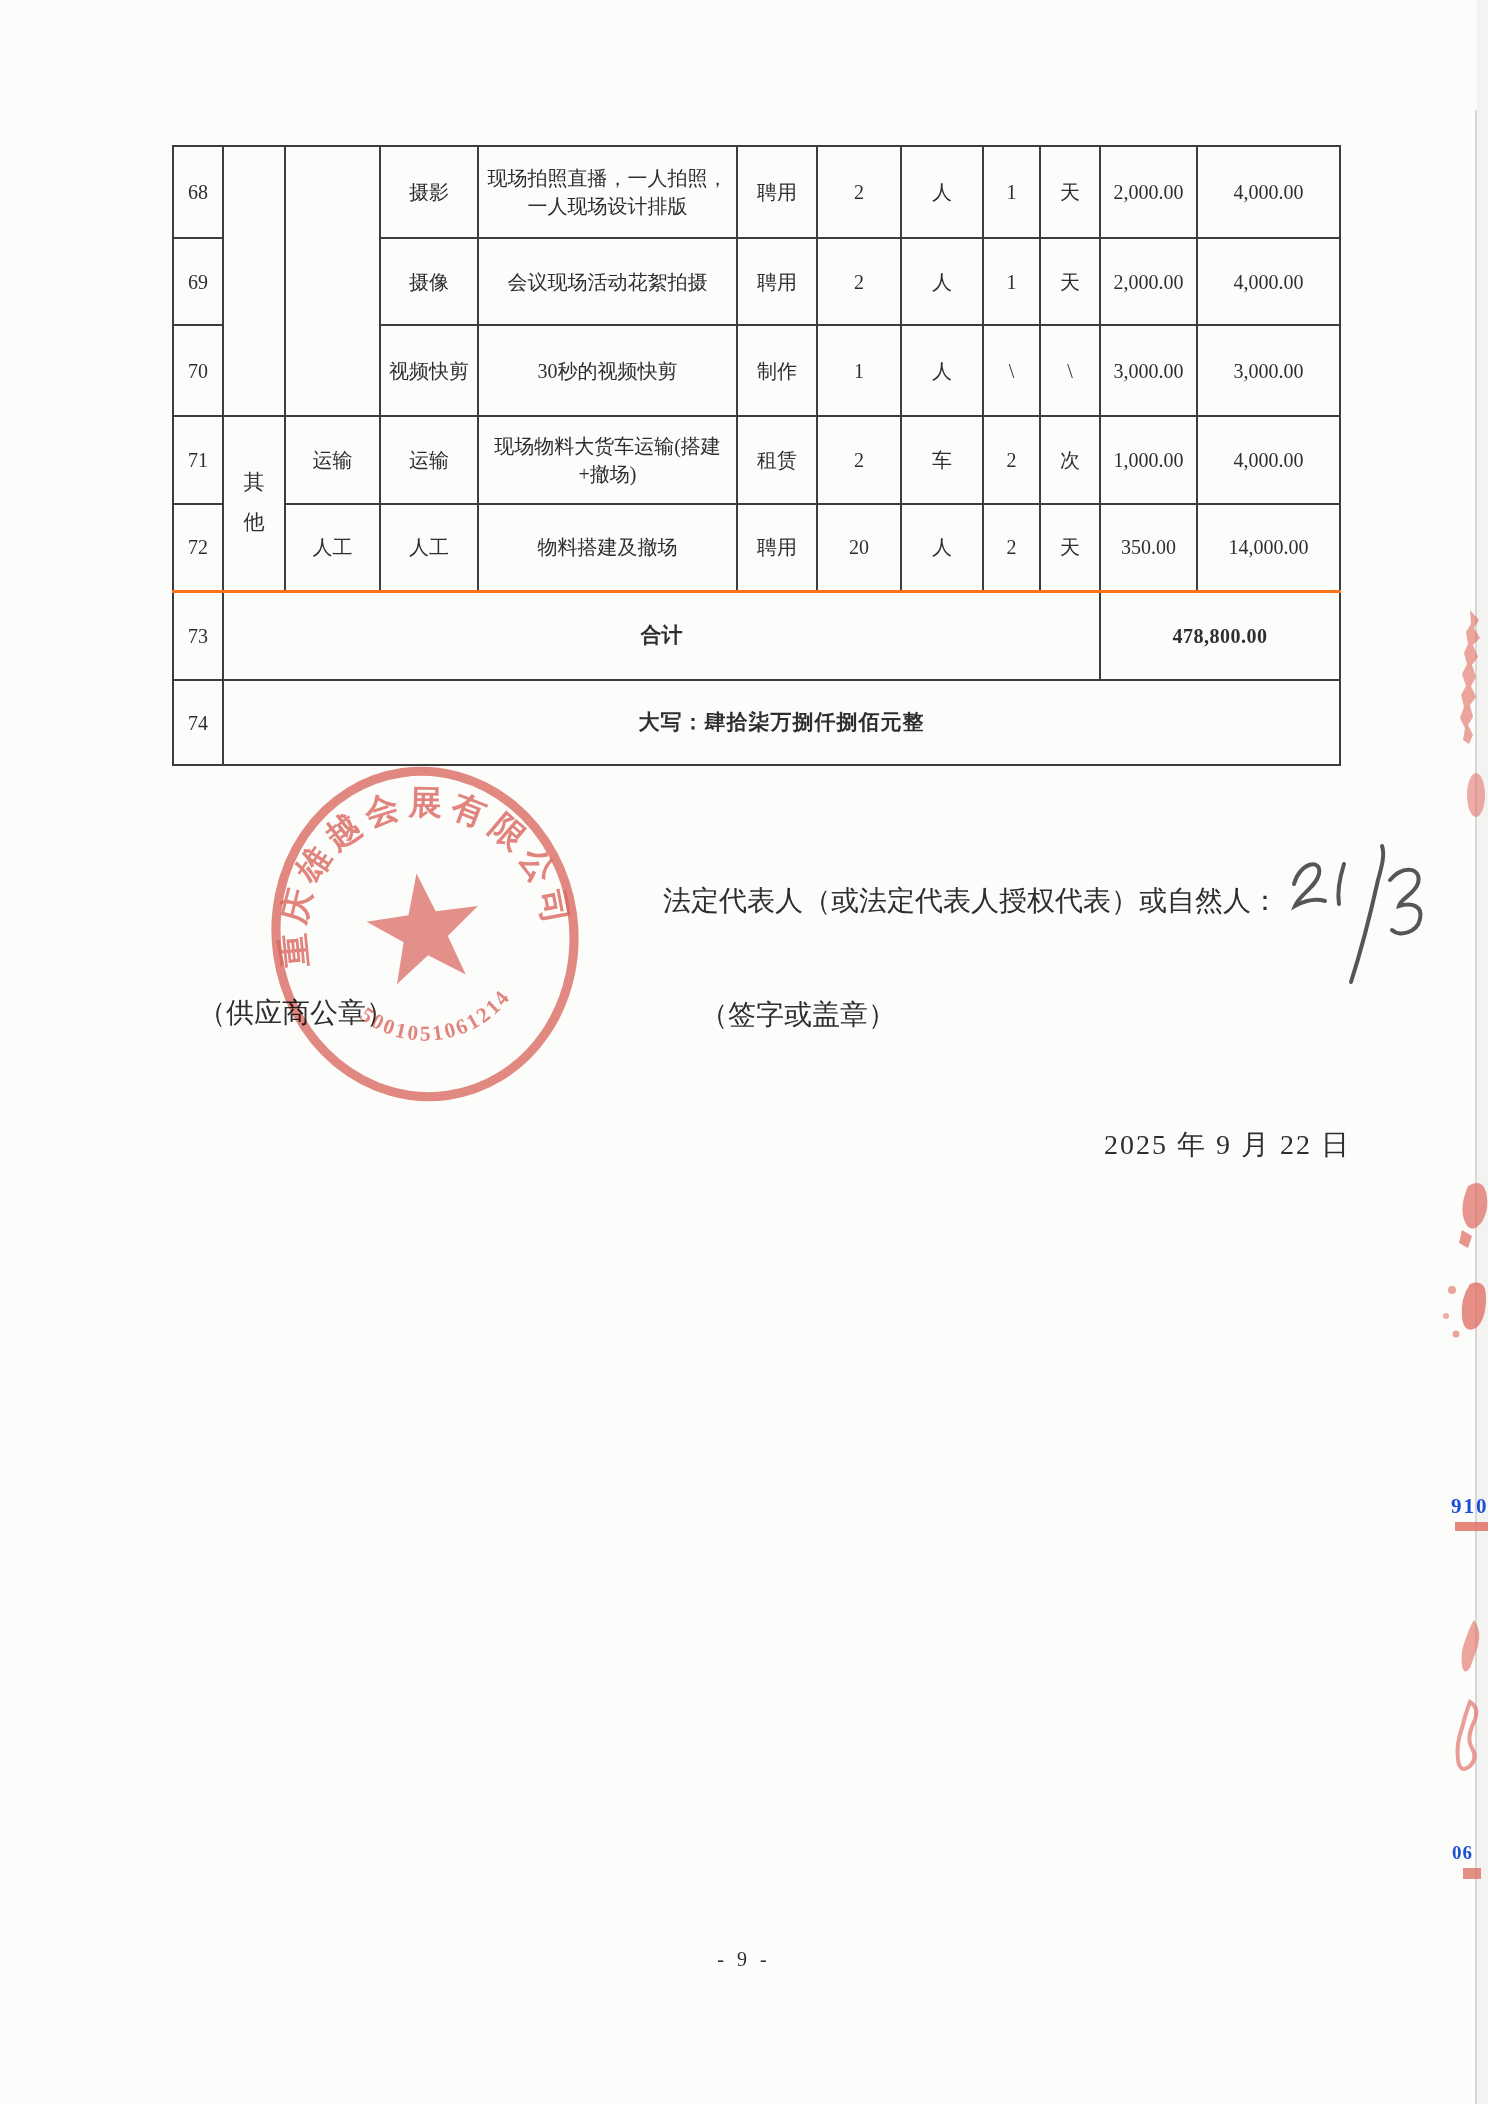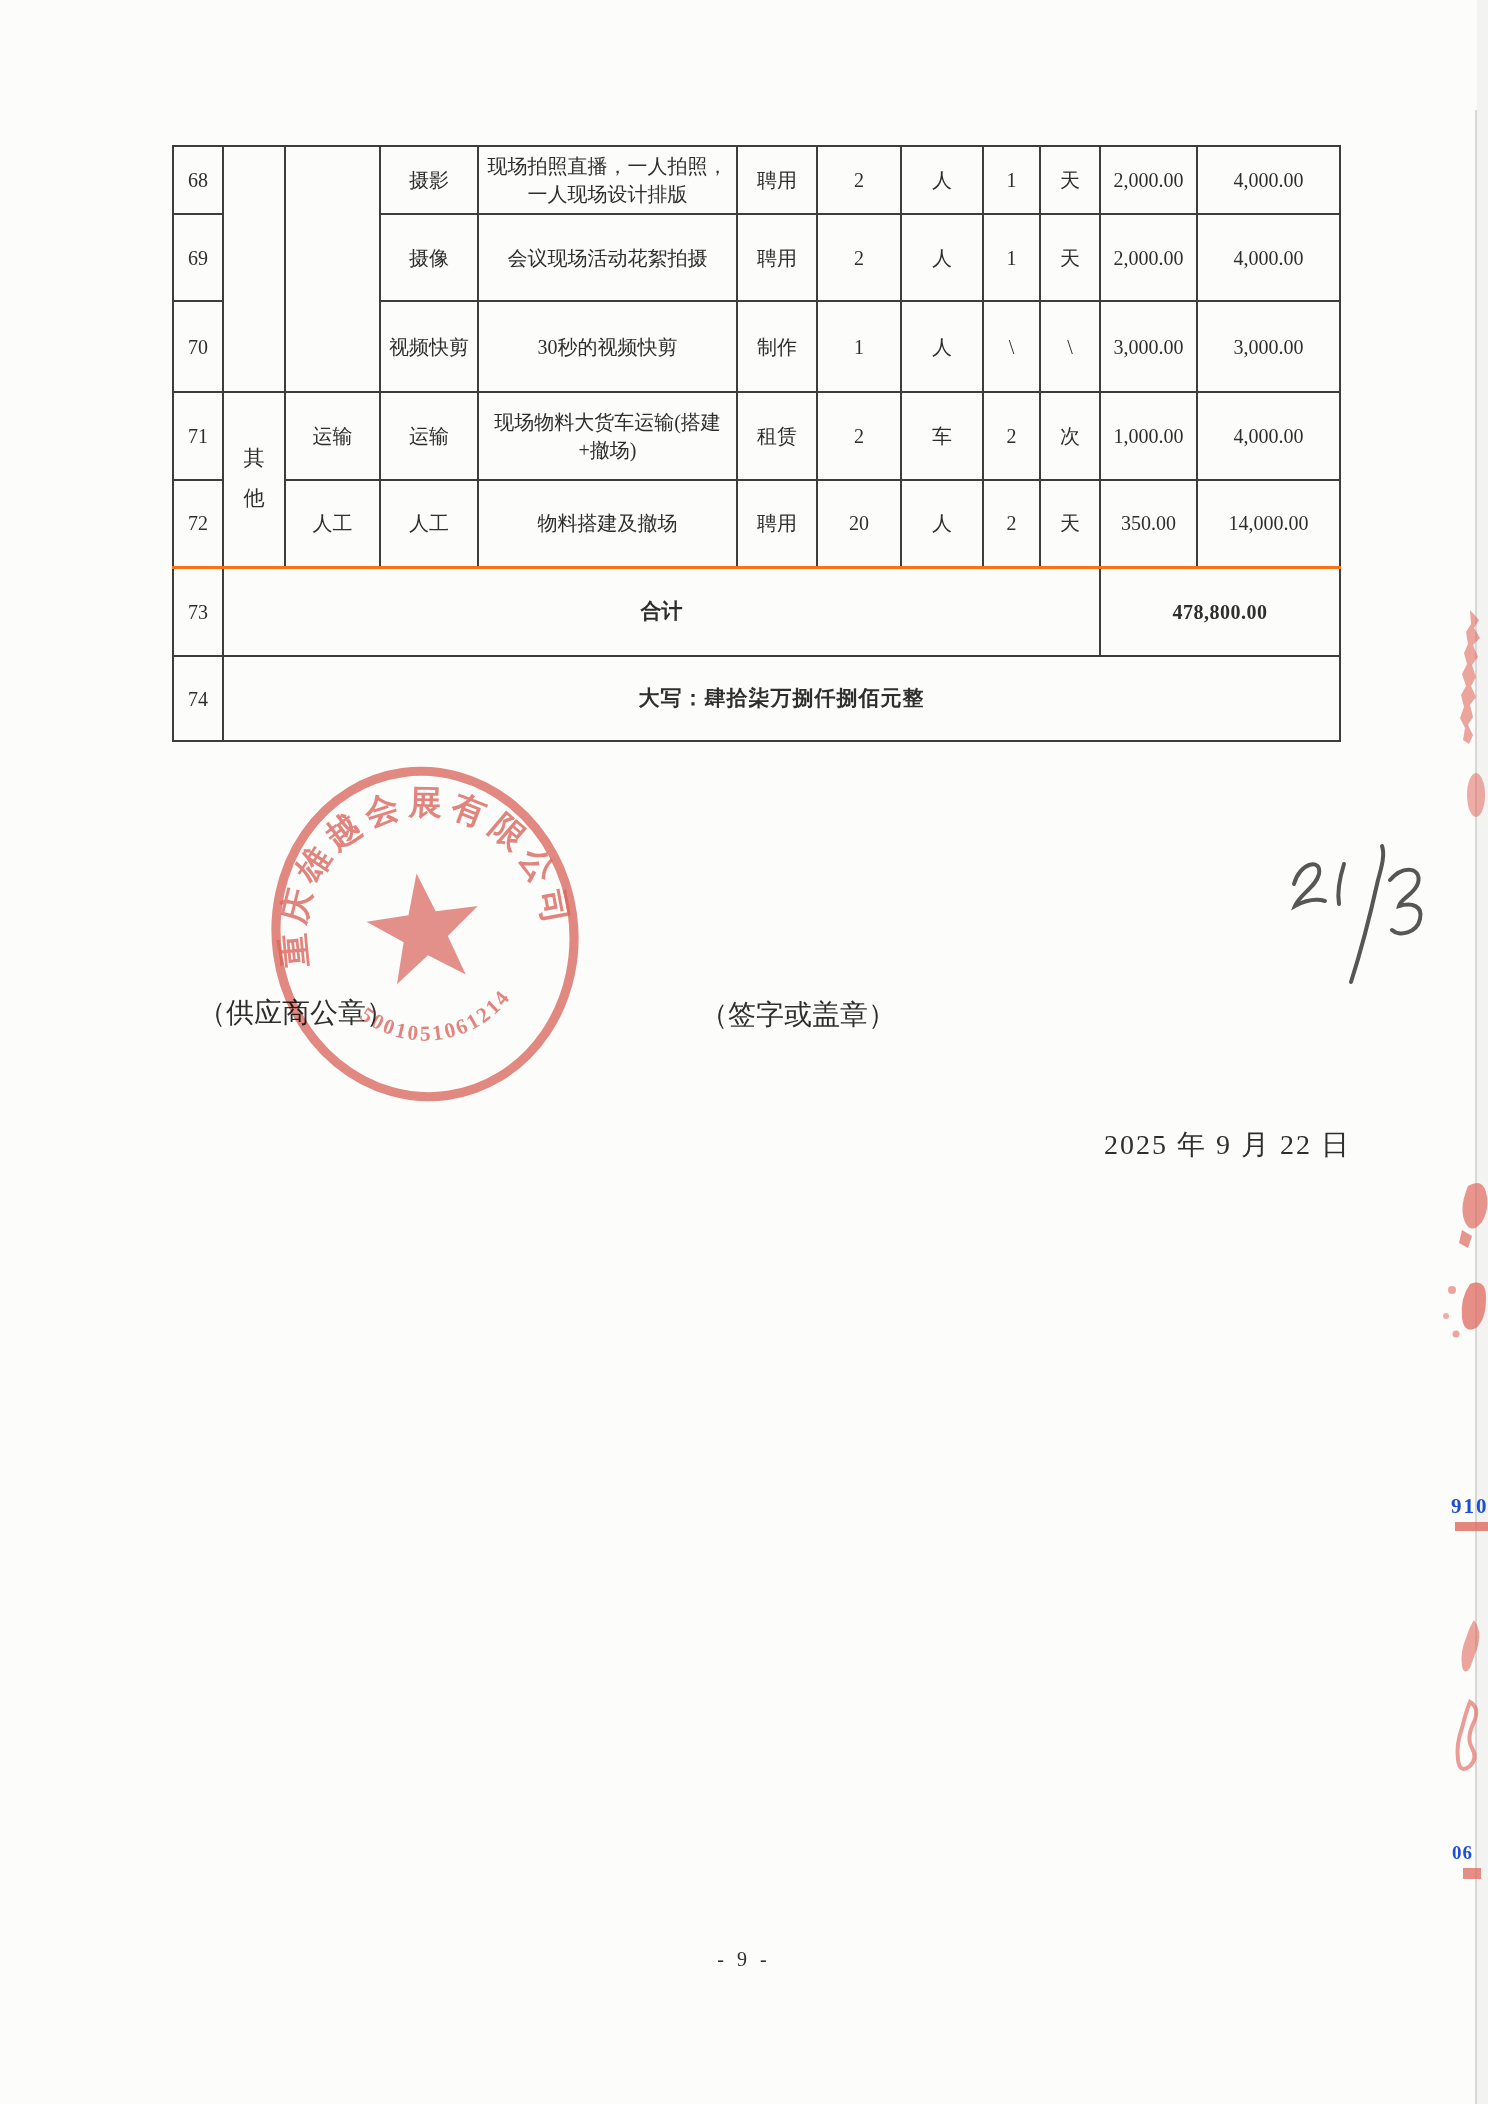--- a/index.html
+++ b/index.html
@@ -73,21 +73,21 @@
       <col style="width:259px">
         <col style="width:80px">
         <col style="width:84px">
         <col style="width:82px">
       <col style="width:57px">
         <col style="width:60px">
         <col style="width:97px">
         <col style="width:143px">
     </colgroup>
     <tbody>
-        <tr style="height:68px">
+        <tr style="height:92px">
       <td>68</td>
       <td rowspan="3"></td>
       <td rowspan="3"></td>
       <td class="namec">摄影</td>
       <td class="desc">现场拍照直播，一人拍照，一人现场设计排版</td>
       <td>聘用</td>
       <td>2</td>
       <td>人</td>
       <td>1</td>
       <td>天</td>
@@ -152,20 +152,21 @@
       <td colspan="9" class="bold" style="font-size:21px;">合计</td>
       <td colspan="2" class="totamt">478,800.00</td>
     </tr>
     <tr style="height:85px">
       <td>74</td>
       <td colspan="11" class="bold" style="font-size:21px;letter-spacing:1px;">大写：肆拾柒万捌仟捌佰元整</td>
     </tr>
   </tbody>
     </table>
 
+  <div class="abs legal">法定代表人（或法定代表人授权代表）或自然人：</div>
   <div class="abs seal-note">（供应商公章）</div>
   <div class="abs sign-note">（签字或盖章）</div>
   <div class="abs date">2025 年 9 月 22 日</div>
   <div class="pageno">- 9 -</div>
 
   <svg class="stamp" viewBox="0 0 320 340">
     <ellipse cx="160" cy="170" rx="146" ry="160" fill="none" stroke="#d9574e" stroke-width="9" stroke-opacity="0.78"></ellipse>
     <polygon points="160,110 173.5,149.4 215.2,150.1 181.9,175.1 194.1,214.9 160,191 125.9,214.9 138.1,175.1 104.8,150.1 146.5,149.4" fill="#d9574e" fill-opacity="0.72"></polygon>
     <defs>
       <path id="arc-top" d="M 53 220 A 118 118 0 1 1 267 220" fill="none"></path>

